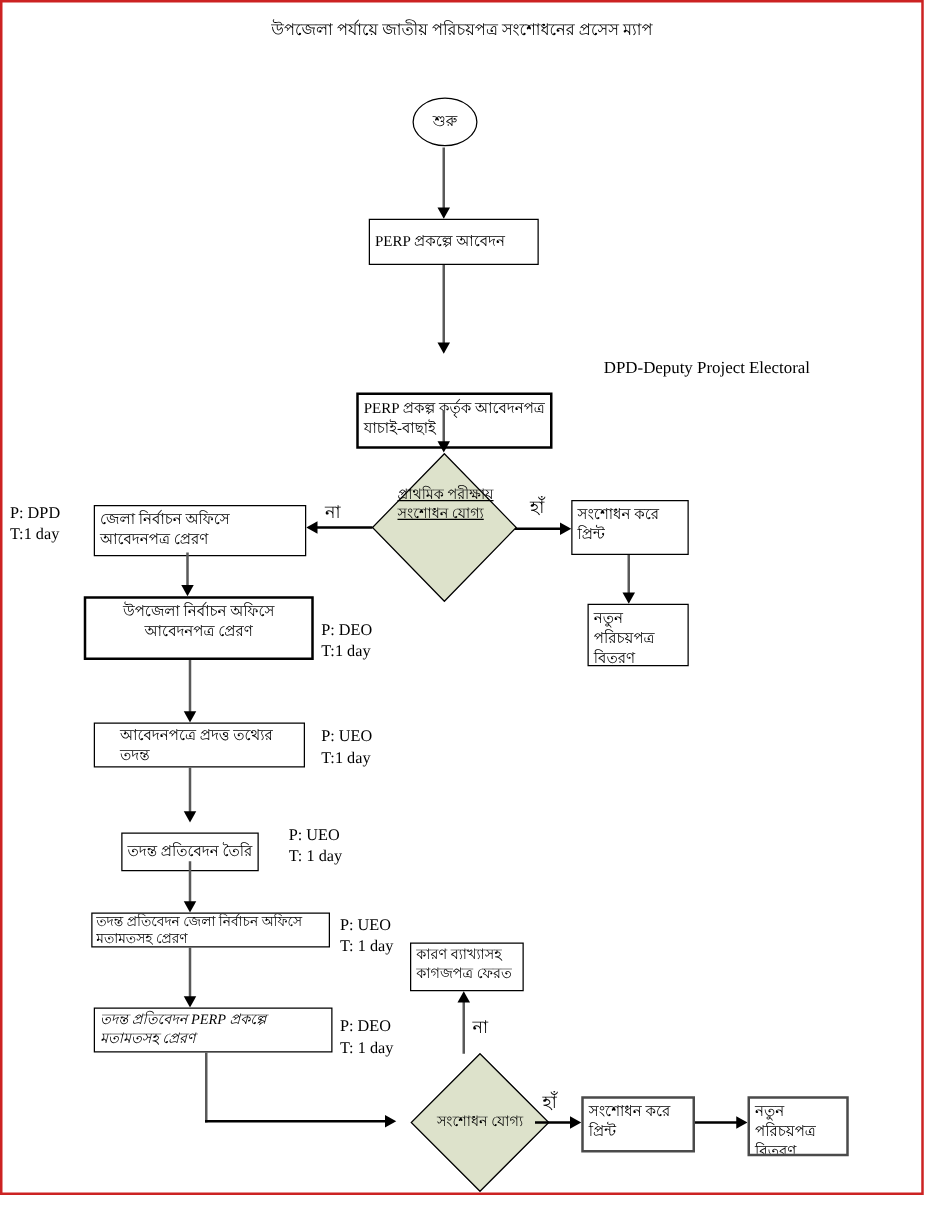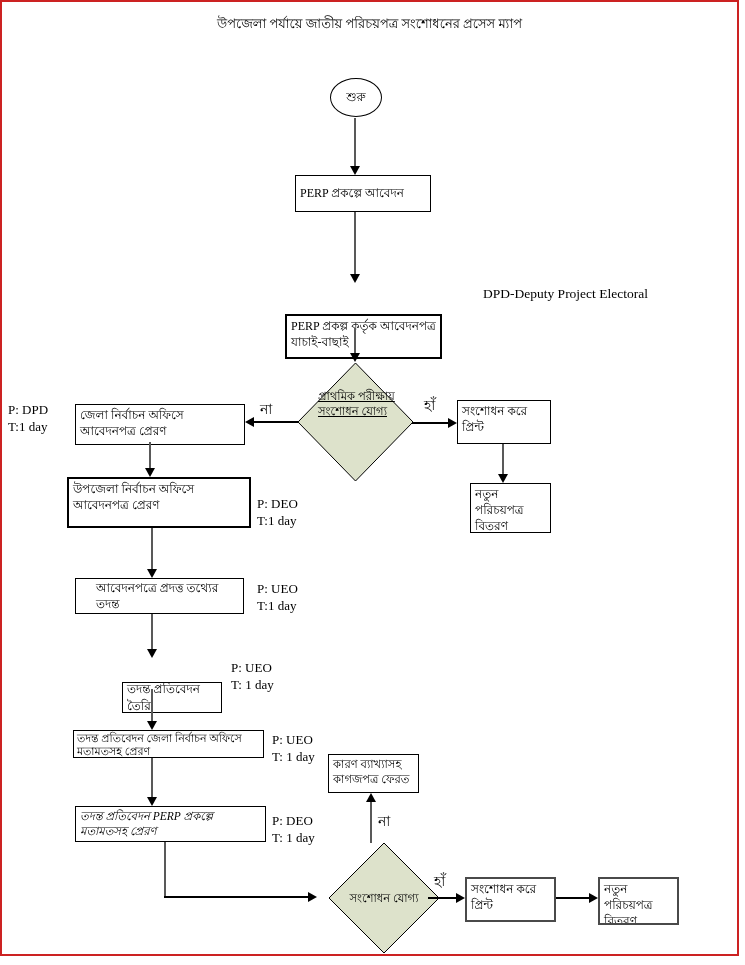--- a/index.html
+++ b/index.html
@@ -96,21 +96,21 @@
   <span>জেলা নির্বাচন অফিসে আবেদনপত্র প্রেরণ</span>
 </div>
 <div class="abs ann" style="left:8px;top:401px;">
   <div>P: DPD</div>
   <div>T:1 day</div>
 </div>
 
 <div class="abs vline" style="left:149px;top:442px;height:27px;"></div>
 <div class="abs ah-down" style="left:145px;top:468px;"></div>
 
-<div class="abs box b2" style="left:67px;top:477px;width:184px;height:51px;">
+<div class="abs box b2" style="left:67px;top:477px;width:184px;height:51px;text-align:center;">
   <span>উপজেলা নির্বাচন অফিসে আবেদনপত্র প্রেরণ</span>
 </div>
 <div class="abs ann" style="left:257px;top:495px;">
   <div>P: DEO</div>
   <div>T:1 day</div>
 </div>
 
 <div class="abs vline" style="left:151px;top:528px;height:42px;"></div>
 <div class="abs ah-down" style="left:147px;top:569px;"></div>
 
@@ -118,21 +118,21 @@
   <span>আবেদনপত্রে প্রদত্ত তথ্যের তদন্ত</span>
 </div>
 <div class="abs ann" style="left:257px;top:580px;">
   <div>P: UEO</div>
   <div>T:1 day</div>
 </div>
 
 <div class="abs vline" style="left:151px;top:614px;height:36px;"></div>
 <div class="abs ah-down" style="left:147px;top:649px;"></div>
 
-<div class="abs box vcen" style="left:97px;top:682px;width:100px;height:31px;margin-left:25px;">
+<div class="abs box vcen" style="left:97px;top:666px;width:110px;height:31px;">
   <span>তদন্ত প্রতিবেদন তৈরি</span>
 </div>
 <div class="abs ann" style="left:231px;top:659px;">
   <div>P: UEO</div>
   <div>T: 1 day</div>
 </div>
 
 <div class="abs vline" style="left:151px;top:689px;height:33px;"></div>
 <div class="abs ah-down" style="left:147px;top:721px;"></div>
 

